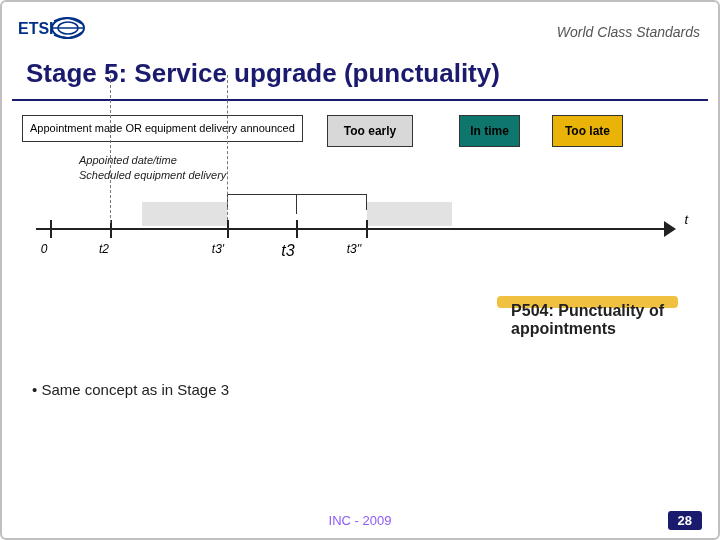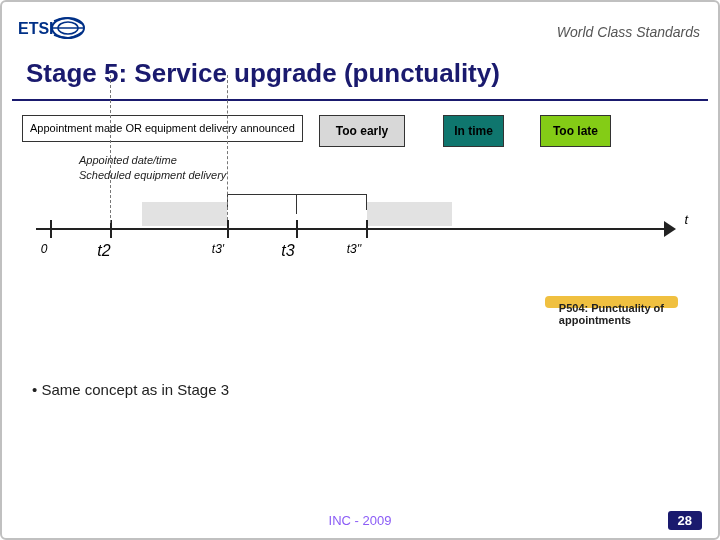--- a/index.html
+++ b/index.html
@@ -52,21 +52,21 @@
     
     .main-content {
       padding: 14px 20px 0 20px;
       position: relative;
     }
 
     
     .legend-row {
       display: flex;
       align-items: flex-start;
-      gap: 0;
+      gap: 8px;
       margin-bottom: 6px;
     }
 
     .legend-box {
       border: 1.5px solid #333;
       padding: 5px 8px;
       font-size: 11px;
       line-height: 1.3;
       background: #fff;
       min-width: 80px;
@@ -256,21 +256,21 @@
       </div>
 
       <div class="legend-box-early" style="margin-left:16px; background:#d8d8d8;">
         <span>Too early</span>
       </div>
 
       <div style="border:1.5px solid #333; padding:8px 10px; font-size:12px; font-weight:bold; text-align:center; min-width:55px; margin-left:38px; background:#0f766e;">
         <span>In time</span>
       </div>
 
-      <div style="border:1.5px solid #333; padding:8px 12px; font-size:12px; font-weight:bold; text-align:center; min-width:50px; margin-left:36px; background:#84cc16;">
+      <div style="border:1.5px solid #333; padding:8px 12px; font-size:12px; font-weight:bold; text-align:center; min-width:50px; margin-left:24px; background:#eab308;">
         <span>Too late</span>
       </div>
     </div>
 
     <div class="appointed-text">
       <div>Appointed date/time</div>
       <div>Scheduled equipment delivery</div>
     </div>
 
     <div class="timeline-area" style="margin-top:6px; position:relative; height:75px;">
@@ -291,38 +291,38 @@
 
       <div class="timeline-arrow" style="position:absolute; top:31px; right:22px; width:0; height:0;
                   border-top:8px solid transparent; border-bottom:8px solid transparent; border-left:12px solid #222;"></div>
 
       <div style="position:absolute; top:22px; right:10px; font-size:13px; font-style:italic;">t</div>
 
       <div class="tick" style="position:absolute; left:28px; top:30px; width:2px; height:18px; background:#222;"></div>
       <div class="tick-label" style="position:absolute; top:52px; left:22px; font-size:12px; font-style:italic;">0</div>
 
       <div class="tick" style="position:absolute; left:88px; top:30px; width:2px; height:18px; background:#222;"></div>
-      <div class="tick-label" style="position:absolute; top:52px; left:82px; font-size:16px; font-style:italic;">t2</div>
+      <div class="tick-label" style="position:absolute; top:52px; left:82px; font-size:12px; font-style:italic;">t2</div>
 
       <div class="tick" style="position:absolute; left:205px; top:30px; width:2px; height:18px; background:#222;"></div>
       <div class="tick-label" style="position:absolute; top:52px; left:196px; font-size:12px; font-style:italic;">t3'</div>
 
       <div class="tick" style="position:absolute; left:274px; top:30px; width:2px; height:18px; background:#222;"></div>
       <div class="tick-label" style="position:absolute; top:52px; left:266px; font-size:16px; font-style:italic;">t3</div>
 
       <div class="tick" style="position:absolute; left:344px; top:30px; width:2px; height:18px; background:#222;"></div>
       <div class="tick-label" style="position:absolute; top:52px; left:332px; font-size:12px; font-style:italic;">t3''</div>
 
       <div class="dashed-vertical" style="position:absolute; left:88px; top:-115px; height:148px; border-left:1.5px dashed #777;"></div>
 
       <div class="dashed-vertical" style="position:absolute; left:205px; top:-115px; height:145px; border-left:1.5px dashed #777;"></div>
 
     </div>
 
-    <div class="highlight-box" style="background:#f0c040; border-radius:4px; padding:6px 14px; font-size:11px; font-weight:bold; color:#222;
+    <div class="highlight-box" style="background:#f0c040; border-radius:4px; padding:6px 14px; font-size:16px; font-weight:bold; color:#222;
                 position:absolute; top:195px; right:40px;">
       <div>P504: Punctuality of</div>
       <div>appointments</div>
     </div>
 
   </div>
 
   <div class="bullet-section" style="margin-top:100px; padding-left:30px;">
     <div class="bullet-item">• Same concept as in Stage 3</div>
   </div>

